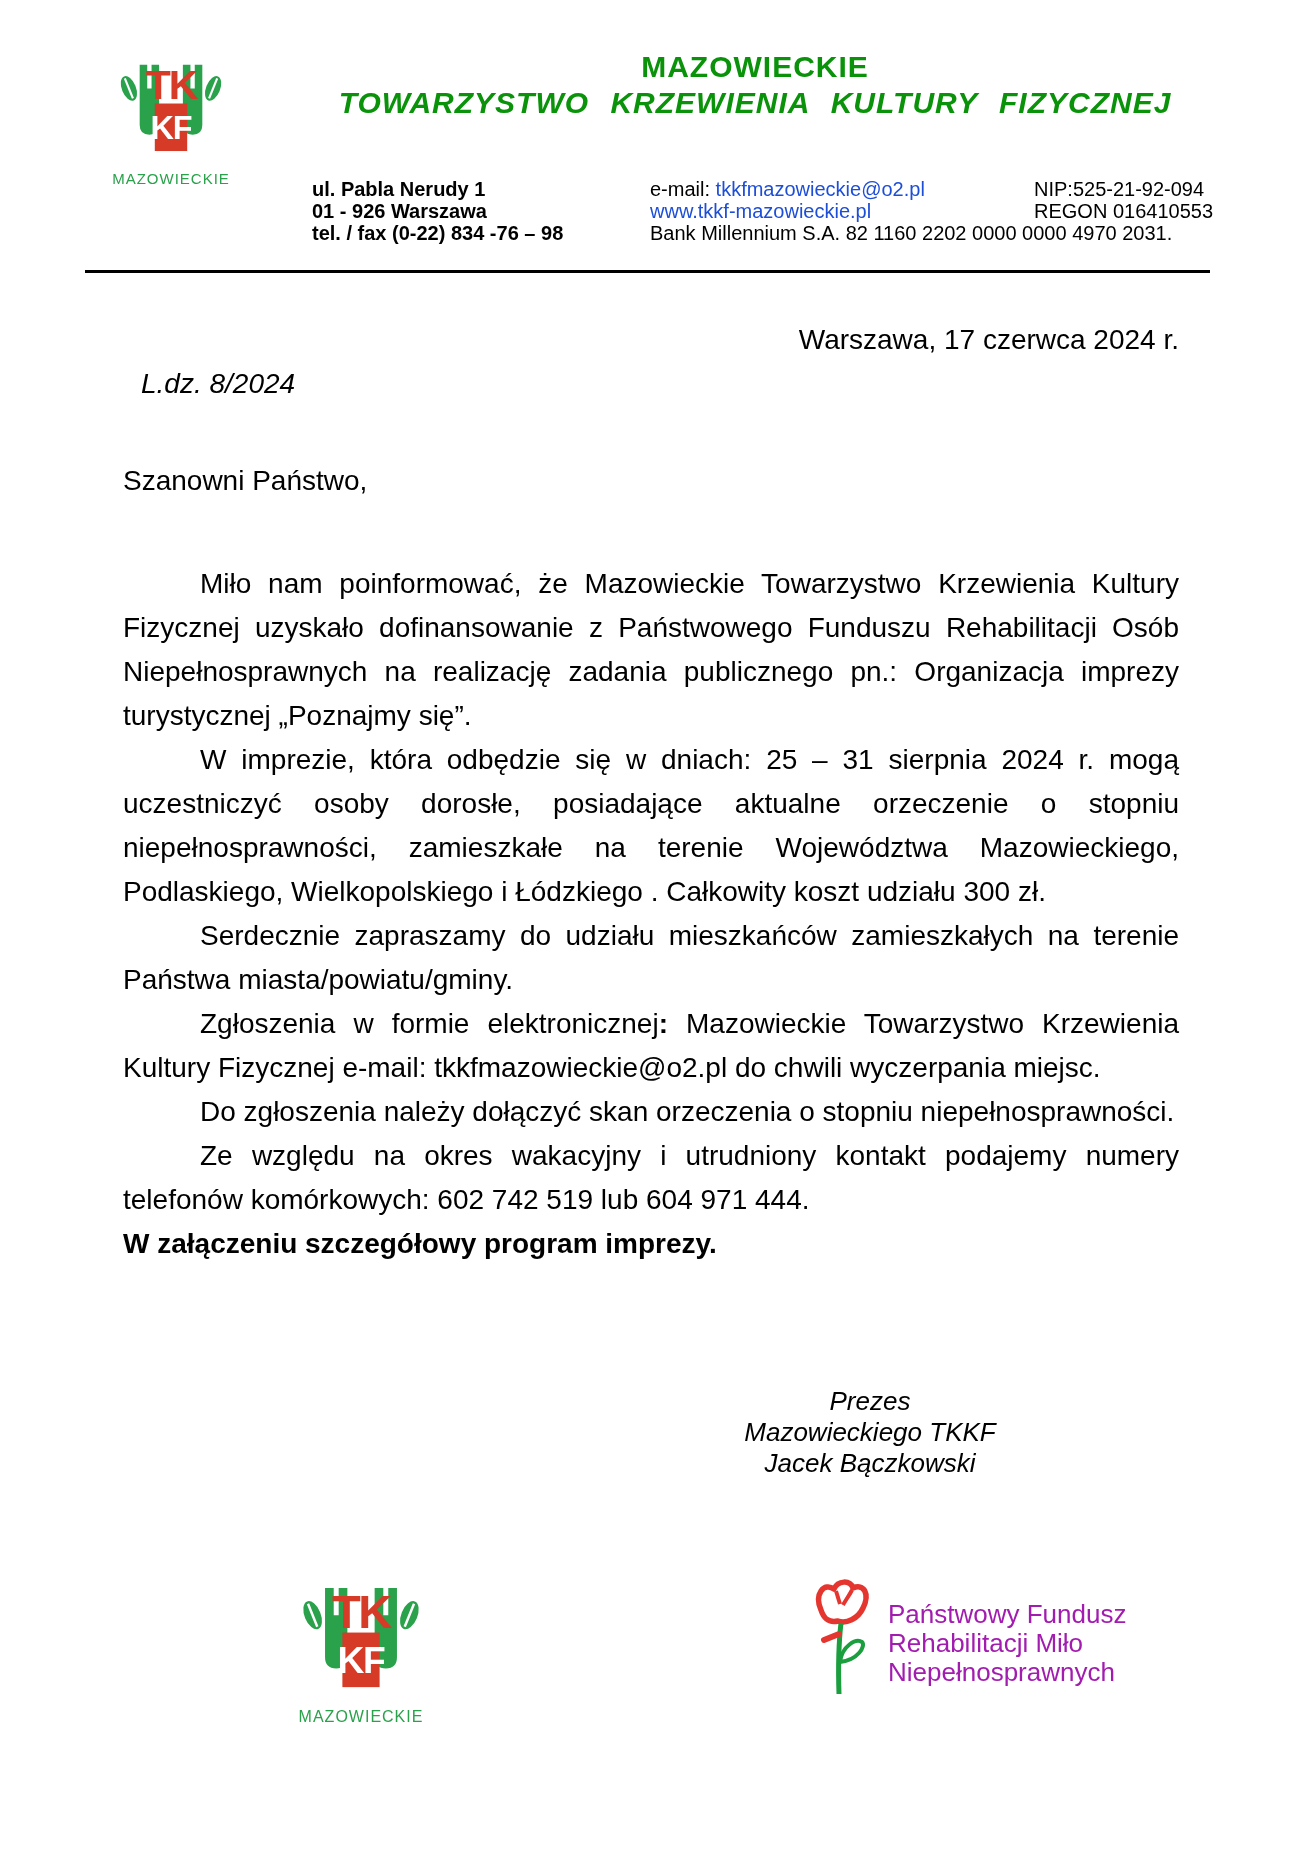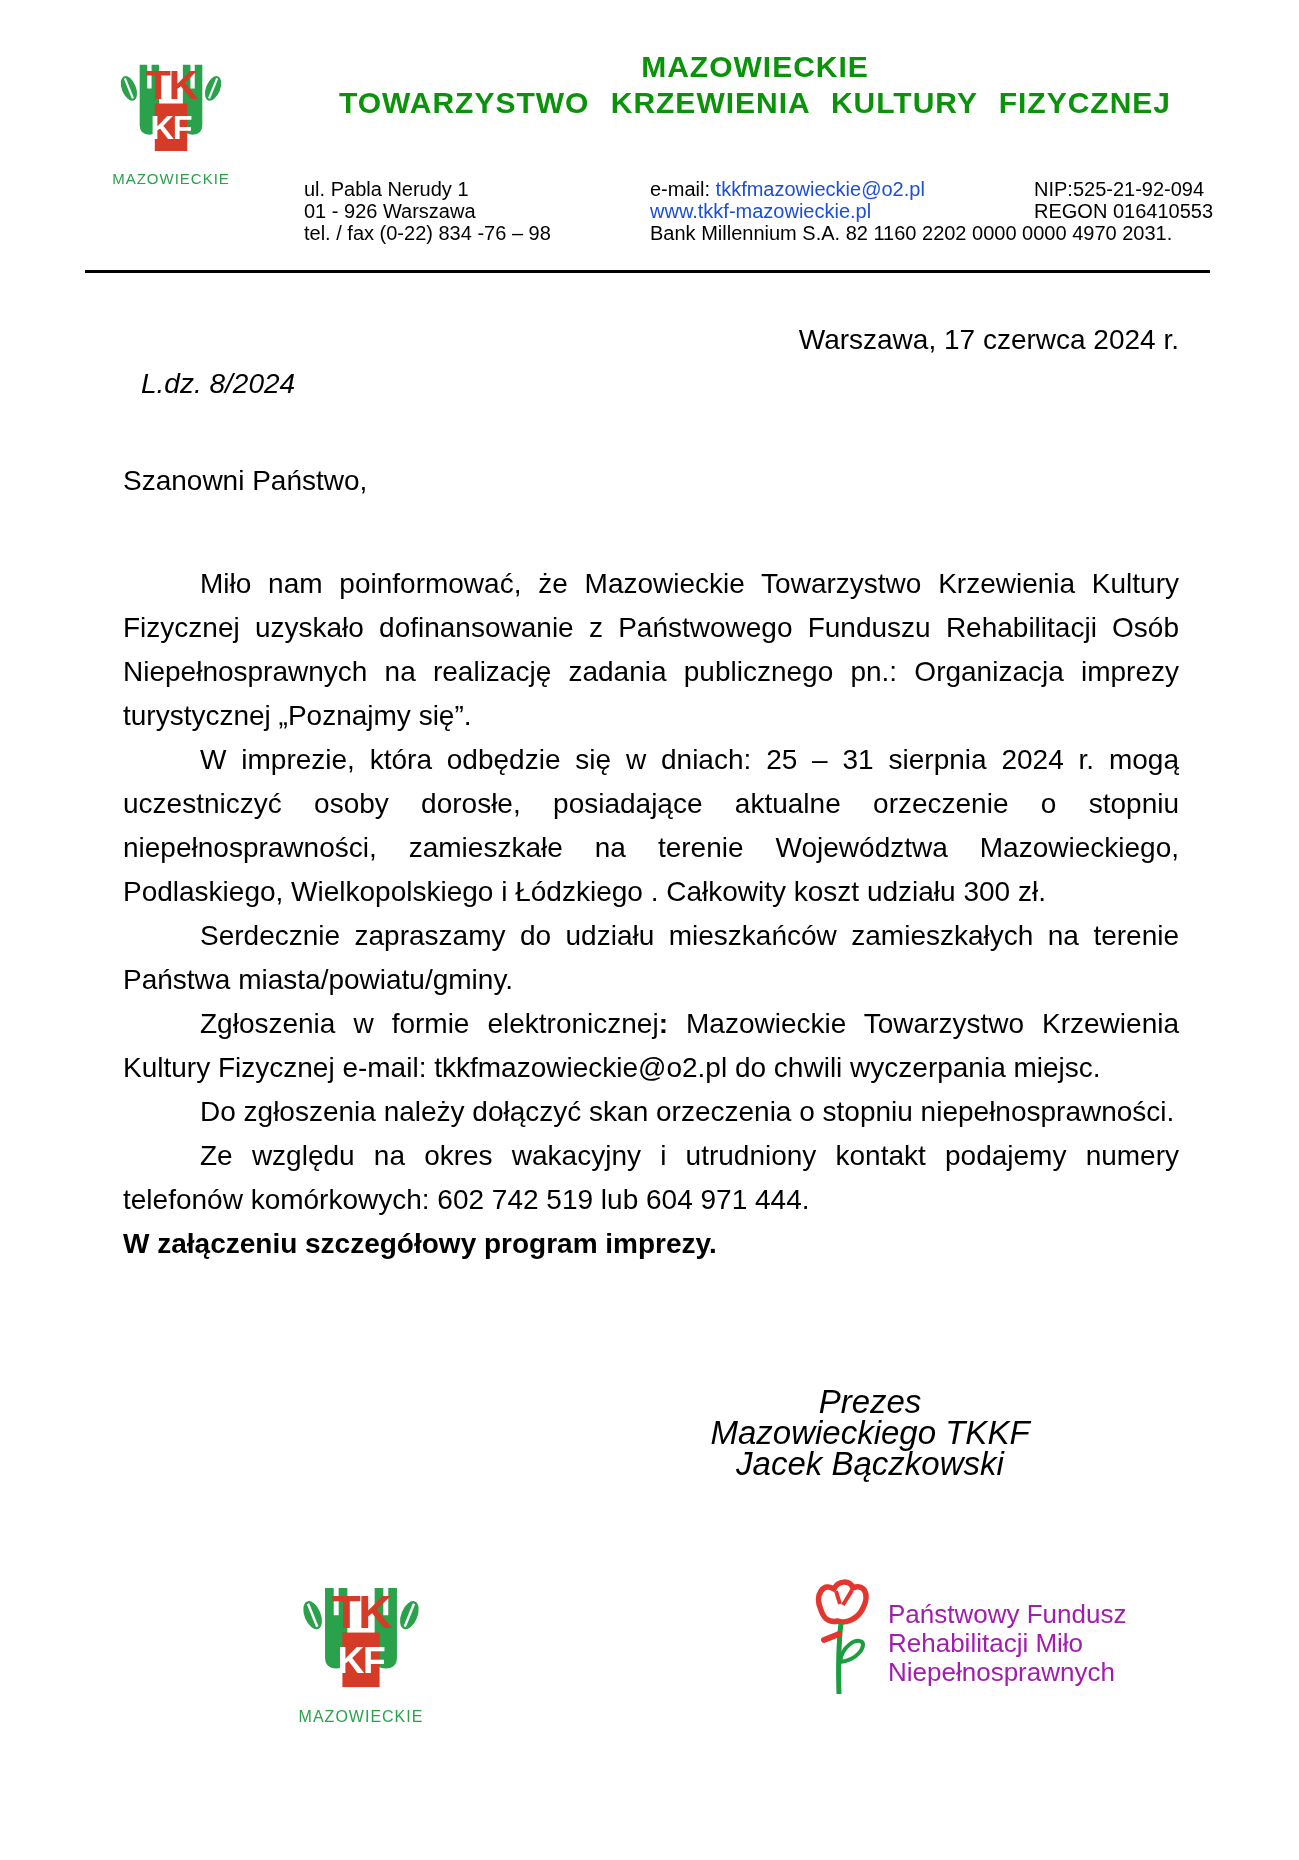--- a/index.html
+++ b/index.html
@@ -20,24 +20,24 @@
     color:#2aa14b; letter-spacing:1px; margin-top:2px; white-space:nowrap;
   }
   .tkkf-logo-block.head .caption { font-size:15px; }
   .tkkf-logo-block.foot .caption { font-size:16px; }
 
   .org-title {
     position:absolute; left:255px; top:50px; width:1000px;
     text-align:center; color:#0a930a; font-weight:bold;
   }
   .org-title .line1 { font-size:30px; letter-spacing:1px; line-height:34px; }
-  .org-title .line2 { font-size:30px; letter-spacing:1px; word-spacing:12px; line-height:34px; margin-top:2px; }
+  .org-title .line2 { font-size:30px; letter-spacing:1px; word-spacing:12px; line-height:34px; margin-top:2px;font-style:italic; }
 
   .contact-row { position:absolute; top:178px; font-size:20px; line-height:22px; white-space:nowrap; }
-  .contact-col1 { left:304px; }
+  .contact-col1 { left:312px;font-weight:bold; }
   .contact-col2 { left:650px; }
   .contact-col3 { left:1034px; }
   .ulink { color:#1d4ed8; }
 
   .head-rule {
     position:absolute; left:85px; top:270px; width:1125px;
     border-top:3px solid #000;
   }
 
   
@@ -55,21 +55,21 @@
   .body-text {
     position:absolute; left:123px; top:562px; width:1056px;
     font-size:28px; line-height:44px; text-align:justify;
   }
   .para { margin:0; text-indent:77px; }
   .para.no-indent { text-indent:0;font-weight:bold; }
   .bold { font-weight:bold; }
 
   .signature {
     position:absolute; left:620px; top:1386px; width:500px;
-    text-align:center; font-style:italic; font-size:33px; line-height:31px;
+    text-align:center; font-style:italic; font-size:26px; line-height:31px;
   }
 
   
   .pfron-block { position:absolute; left:812px; top:1578px; display:flex; }
   .pfron-text {
     margin-left:14px; padding-top:22px;
     color:#a21caf; font-size:26px; line-height:29px; white-space:nowrap;
   }
 </style>
 </head>

